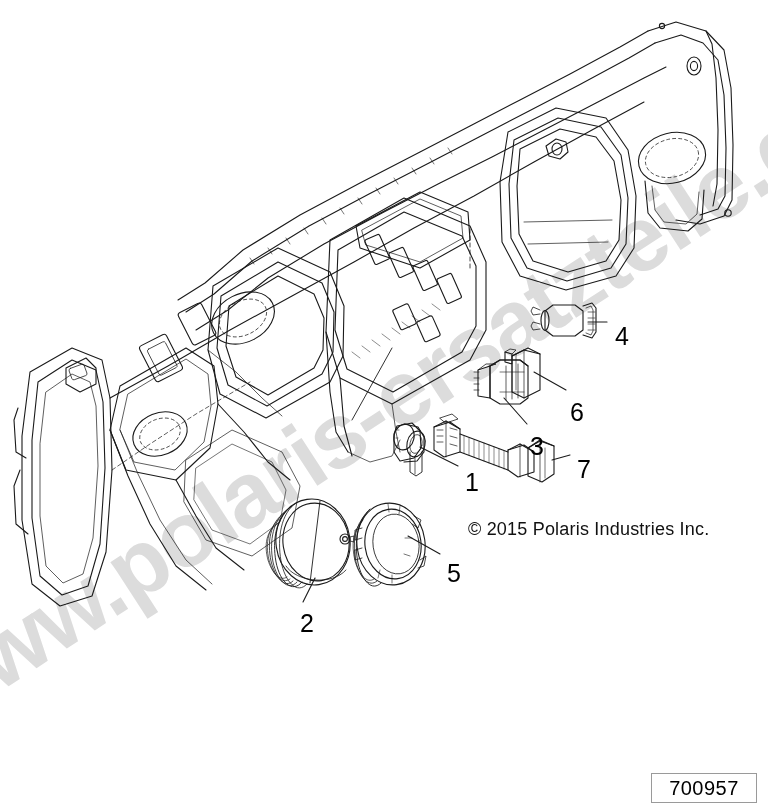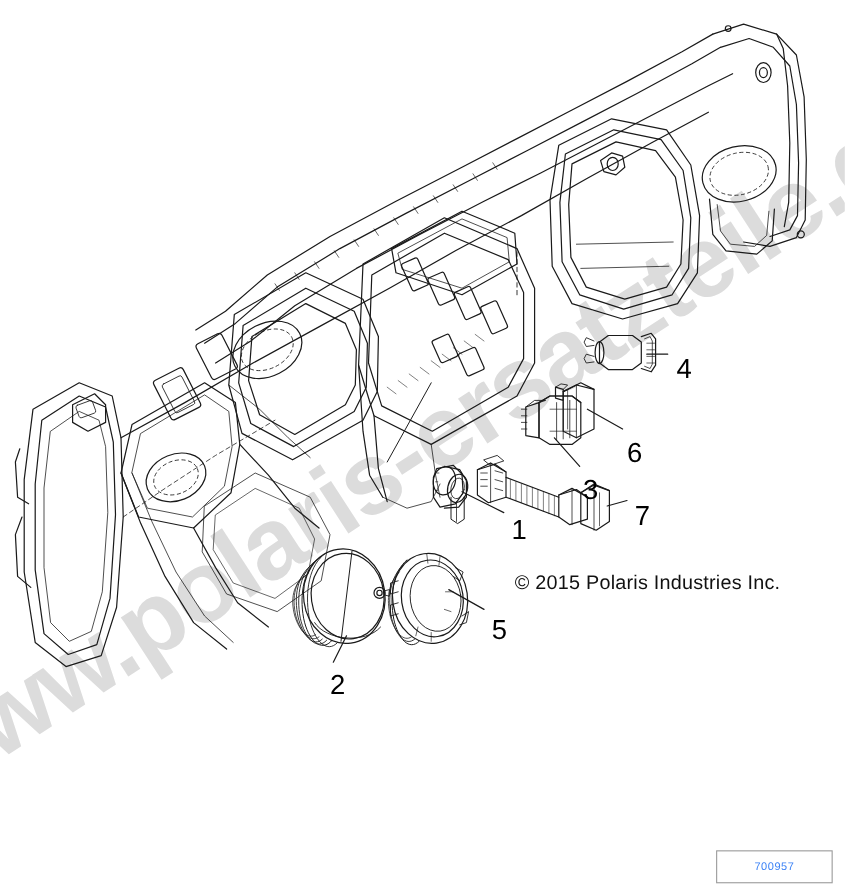--- a/index.html
+++ b/index.html
@@ -63,22 +63,22 @@
   #partnum-box{
     position:absolute;
     left:651px;top:773px;
     width:104px;height:28px;
     border:1px solid #9a9a9a;
     background:#fff;
     display:flex;align-items:center;justify-content:center;
   }
   #partnum-box span{
     font-family:"Liberation Sans", sans-serif;
-    font-size:10px;
-    color:#3b82f6;
+    font-size:20px;
+    color:#000000;
     letter-spacing:0.5px;
   }
 </style>
 </head>
 <body>
 
 <div id="stage">
 
   <div id="watermark">
     <div class="wm-text">www.polaris-ersatzteile.de</div>

